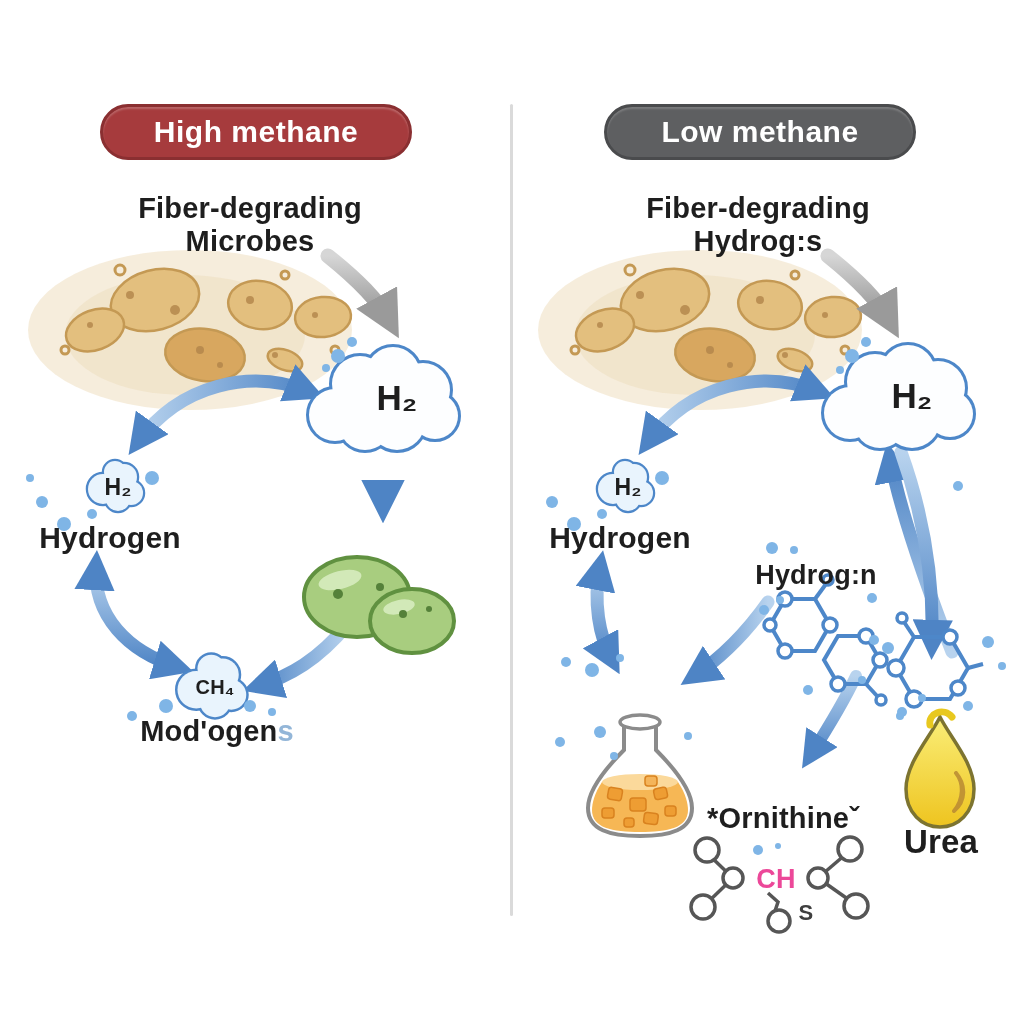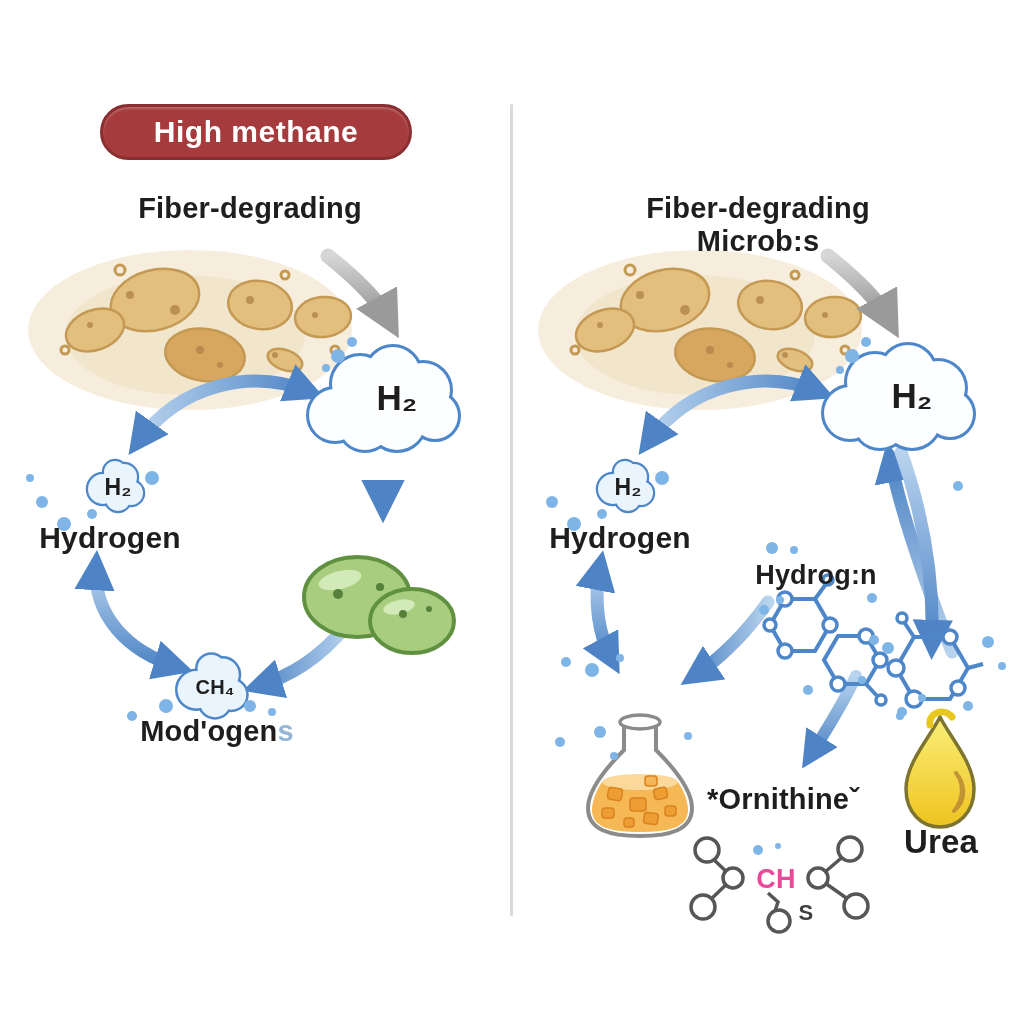--- a/index.html
+++ b/index.html
@@ -272,32 +272,36 @@
       <circle cx="902" cy="712" r="5"></circle>
         <circle cx="922" cy="698" r="4"></circle>
     </g>
   </svg>
 
   <div class="divider"></div>
 
   <div class="banner red" style="left:100px;top:104px;">
     <span>High methane</span>
   </div>
+  <div class="banner gray" style="left:604px;top:104px;">
+    <span>Low methane</span>
+  </div>
 
   <div class="lbl" style="left:250px;top:208px;font-size:29px;">Fiber-degrading</div>
+  <div class="lbl" style="left:250px;top:241px;font-size:29px;">Microbes</div>
   <div class="lbl sub" style="left:397px;top:398px;font-size:35px;">H₂</div>
   <div class="lbl sub" style="left:118px;top:487px;font-size:23px;">H₂</div>
   <div class="lbl" style="left:110px;top:538px;font-size:30px;">Hydrogen</div>
   <div class="lbl sub" style="left:215px;top:687px;font-size:20px;text-align:right;">CH₄</div>
   <div class="lbl" style="left:217px;top:731px;font-size:29px;"><span>Mod'ogen</span><span class="suffix">s</span></div>
 
   <div class="lbl" style="left:758px;top:208px;font-size:29px;">Fiber-degrading</div>
-  <div class="lbl" style="left:758px;top:241px;font-size:29px;">Microb:s</div>
+  <div class="lbl" style="left:758px;top:241px;font-size:29px;">Hydrog:s</div>
   <div class="lbl sub" style="left:912px;top:396px;font-size:35px;">H₂</div>
   <div class="lbl sub" style="left:628px;top:487px;font-size:23px;">H₂</div>
   <div class="lbl" style="left:620px;top:538px;font-size:30px;">Hydrogen</div>
   <div class="lbl" style="left:816px;top:575px;font-size:27px;">Hydrog:n</div>
-  <div class="lbl" style="left:783px;top:799px;font-size:29px;">*Ornithineˇ</div>
+  <div class="lbl" style="left:783px;top:818px;font-size:29px;">*Ornithineˇ</div>
   <div class="lbl" style="left:941px;top:842px;font-size:33px;">Urea</div>
   <div class="lbl" style="left:776px;top:879px;font-size:27px;color:#ec4899;">CH</div>
   <div class="lbl" style="left:806px;top:913px;font-size:22px;color:#3f3f3f;">S</div>
 
 </div>
 
 </body></html>

